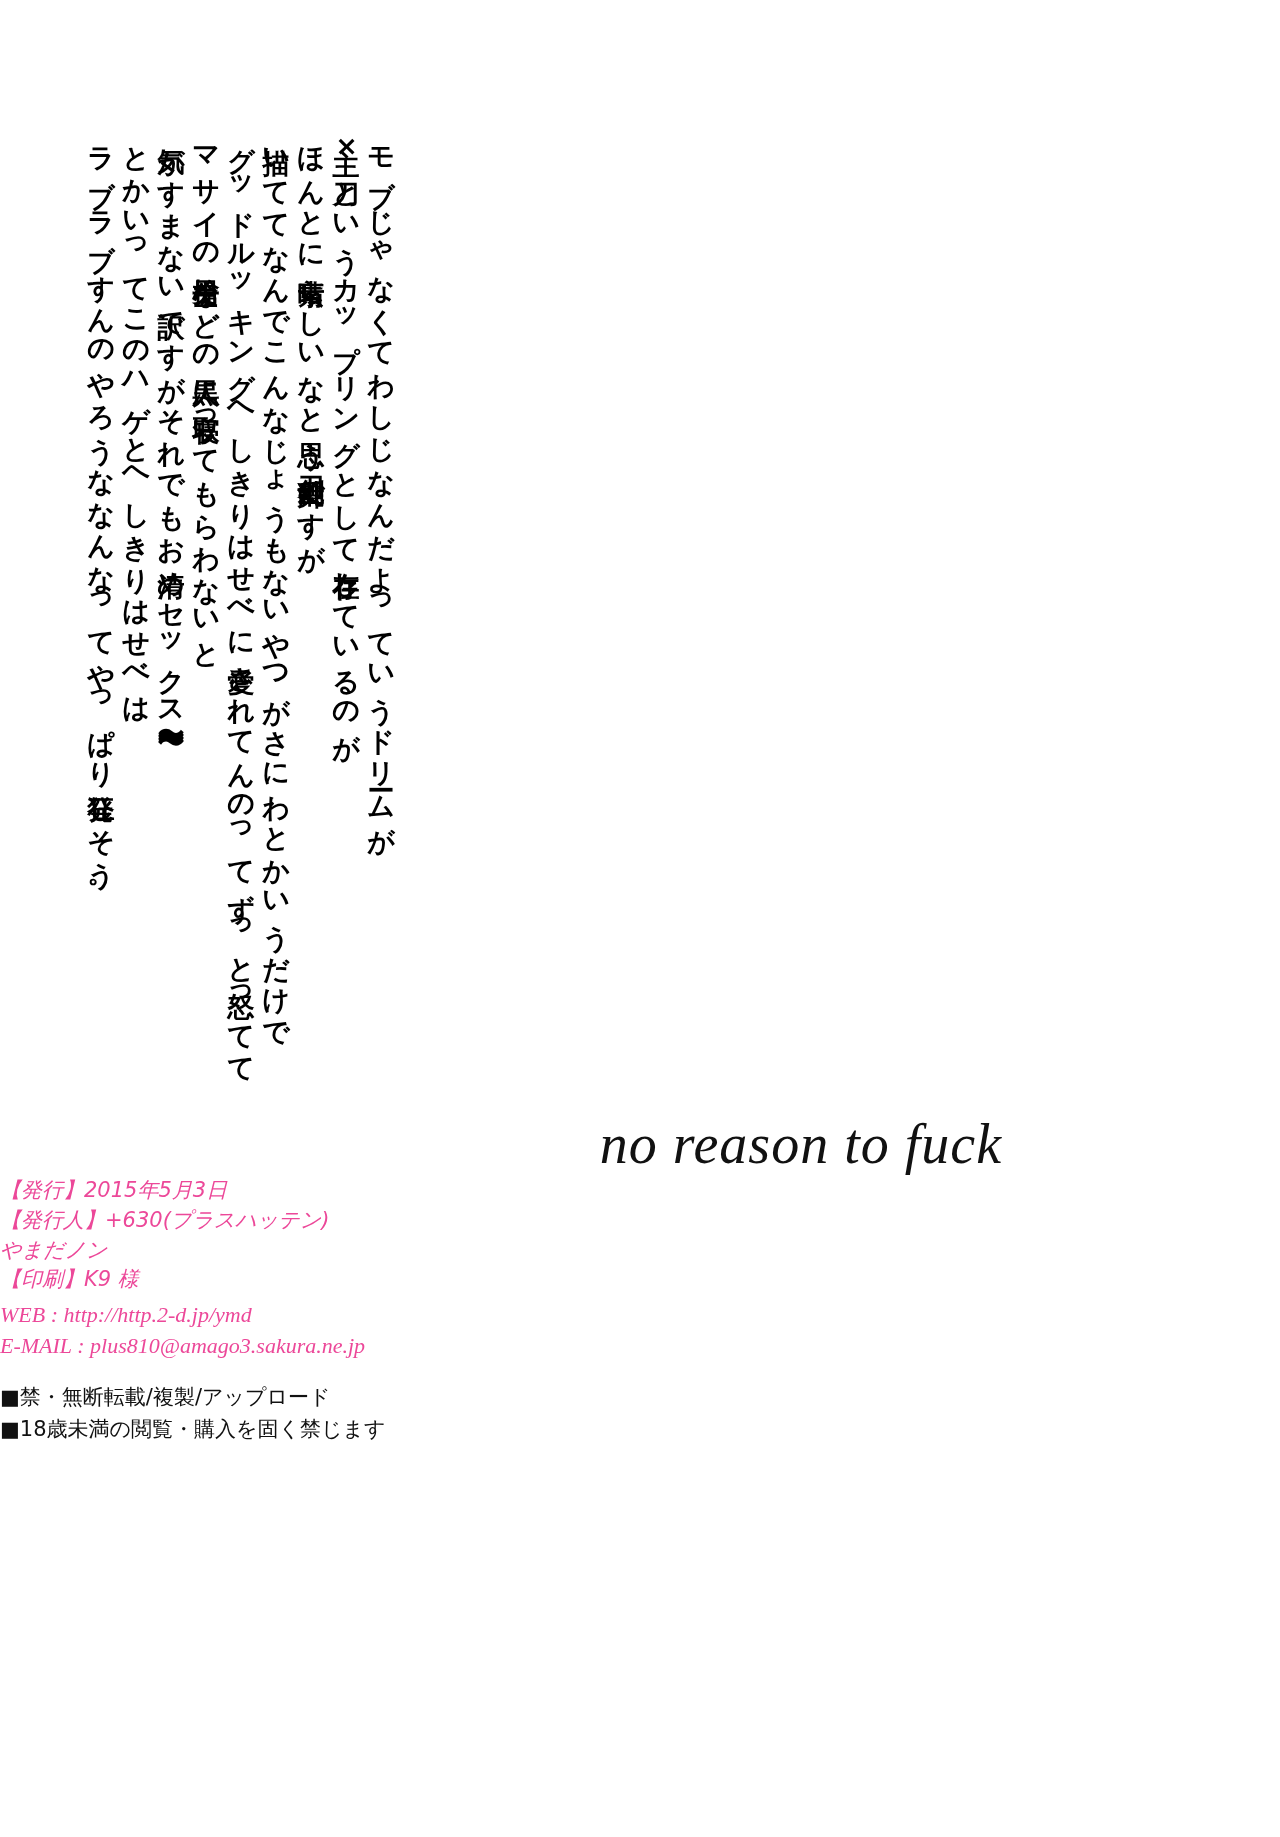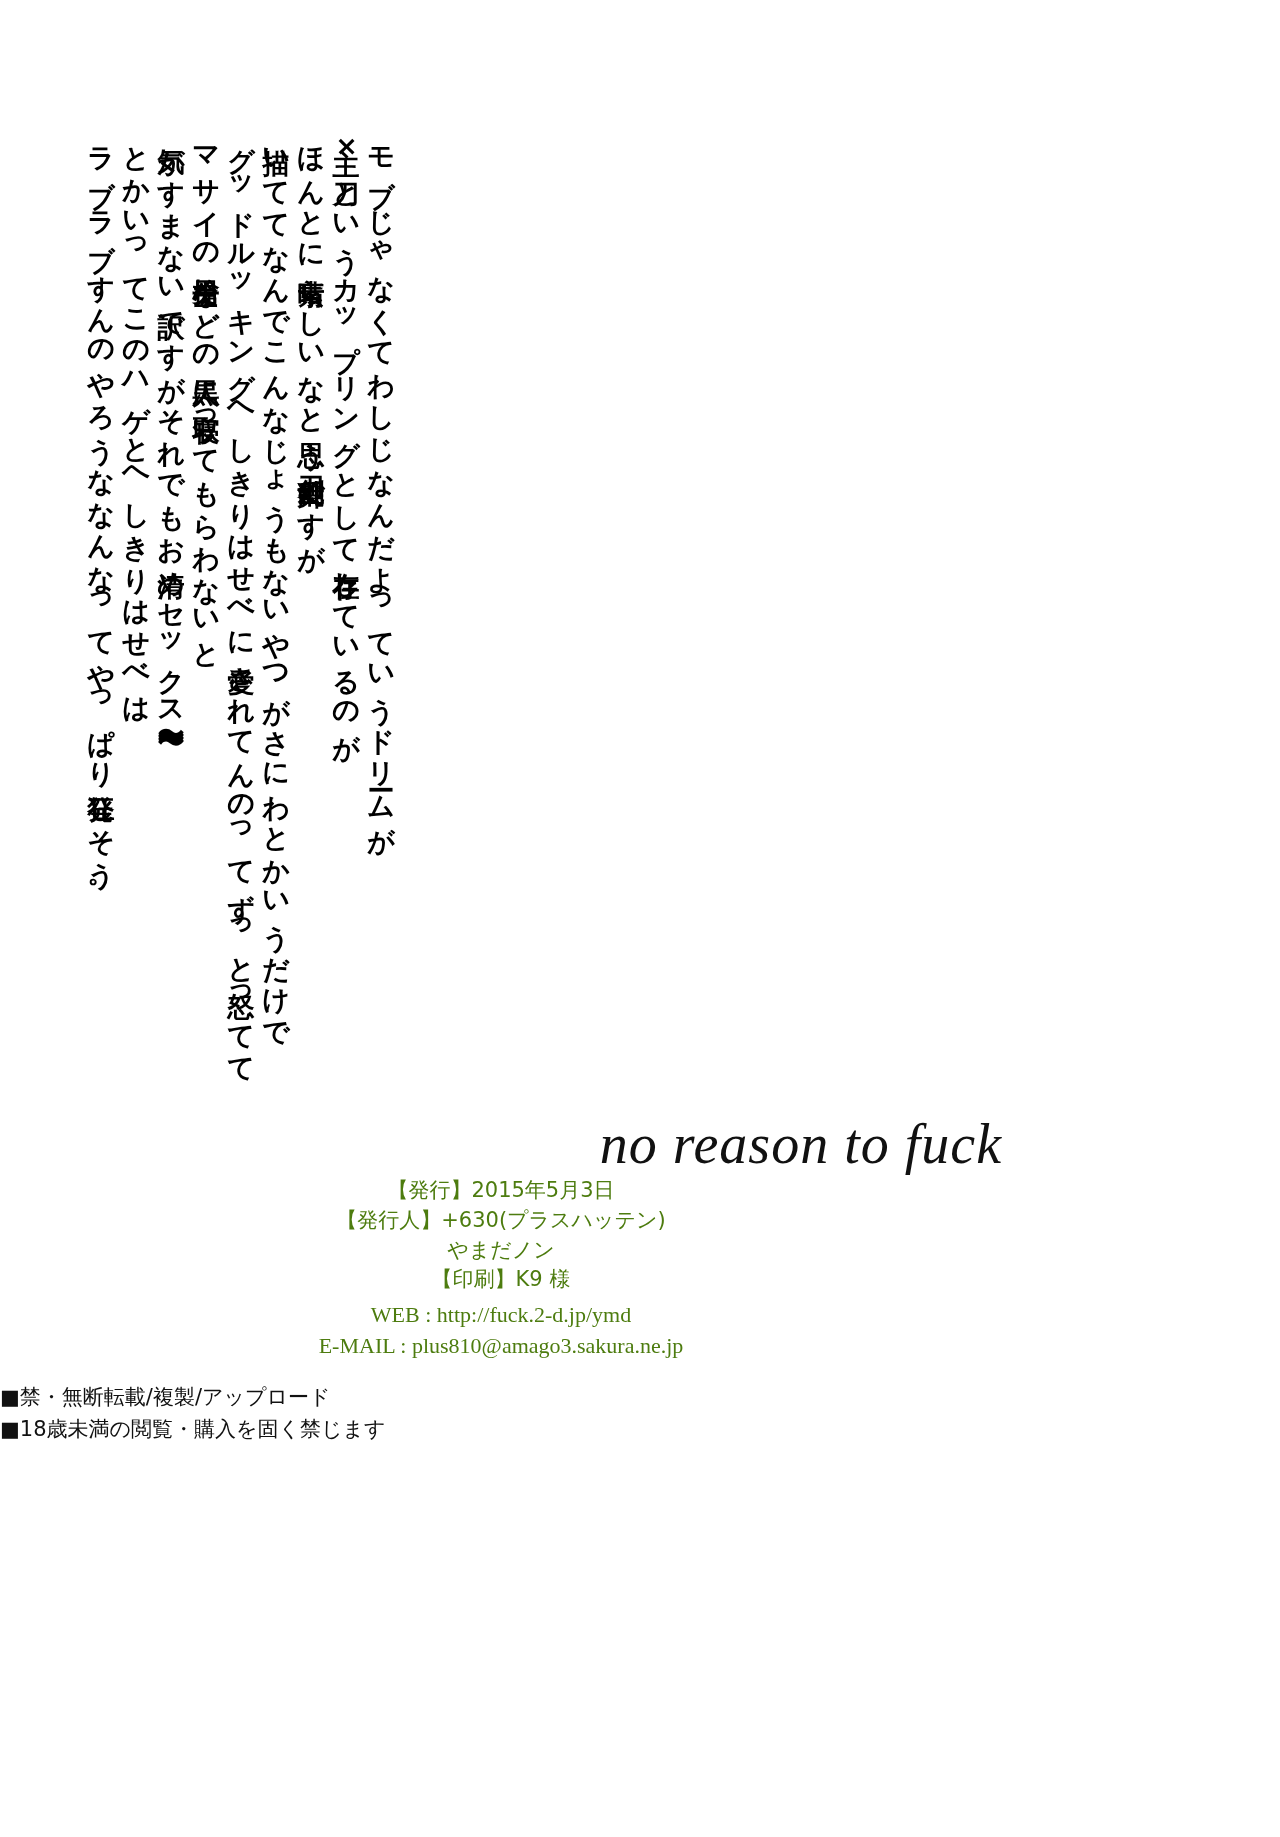--- a/index.html
+++ b/index.html
@@ -55,25 +55,26 @@
     color: #111111;
     white-space: nowrap;
   }
 
   
   .colophon {
     position: absolute;
     left: 0;
     top: 1176px;
     width: 1002px;
-    text-align: center;
+    text-align: left;
     font-family: "DejaVu Sans", sans-serif;
     font-size: 21px;
     line-height: 1.42;
-    color: #4d7c0f;
+    color: #ec4899;
+    font-style: italic;
   }
   .colophon .row { white-space: nowrap; }
   .colophon .latin {
     font-family: "Liberation Serif", serif;
     font-size: 22px;
   }
   .colophon .contact { margin-top: 4px; }
 
   .notices {
     position: absolute;
@@ -105,21 +106,21 @@
     <div class="line">ラブラブすんのやろうななんなってやっぱり発狂しそう。</div>
   </div>
 
   <div class="title">no reason to fuck</div>
 
   <div class="colophon">
     <div class="row">【発行】2015年5月3日</div>
     <div class="row">【発行人】+630(プラスハッテン)</div>
     <div class="row">やまだノン</div>
     <div class="row">【印刷】K9 様</div>
-    <div class="row latin contact">WEB : http://fuck.2-d.jp/ymd</div>
+    <div class="row latin contact">WEB : http://http.2-d.jp/ymd</div>
     <div class="row latin">E-MAIL : plus810@amago3.sakura.ne.jp</div>
   </div>
 
   <div class="notices">
     <div class="row">■禁・無断転載/複製/アップロード</div>
     <div class="row">■18歳未満の閲覧・購入を固く禁じます</div>
   </div>
 
 </div>
 

